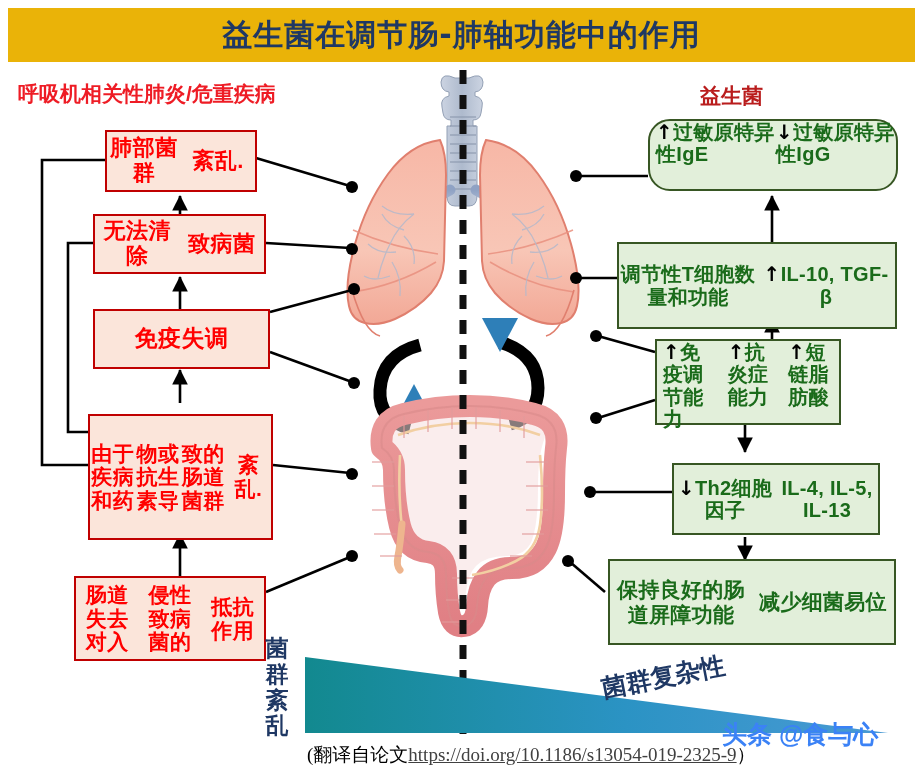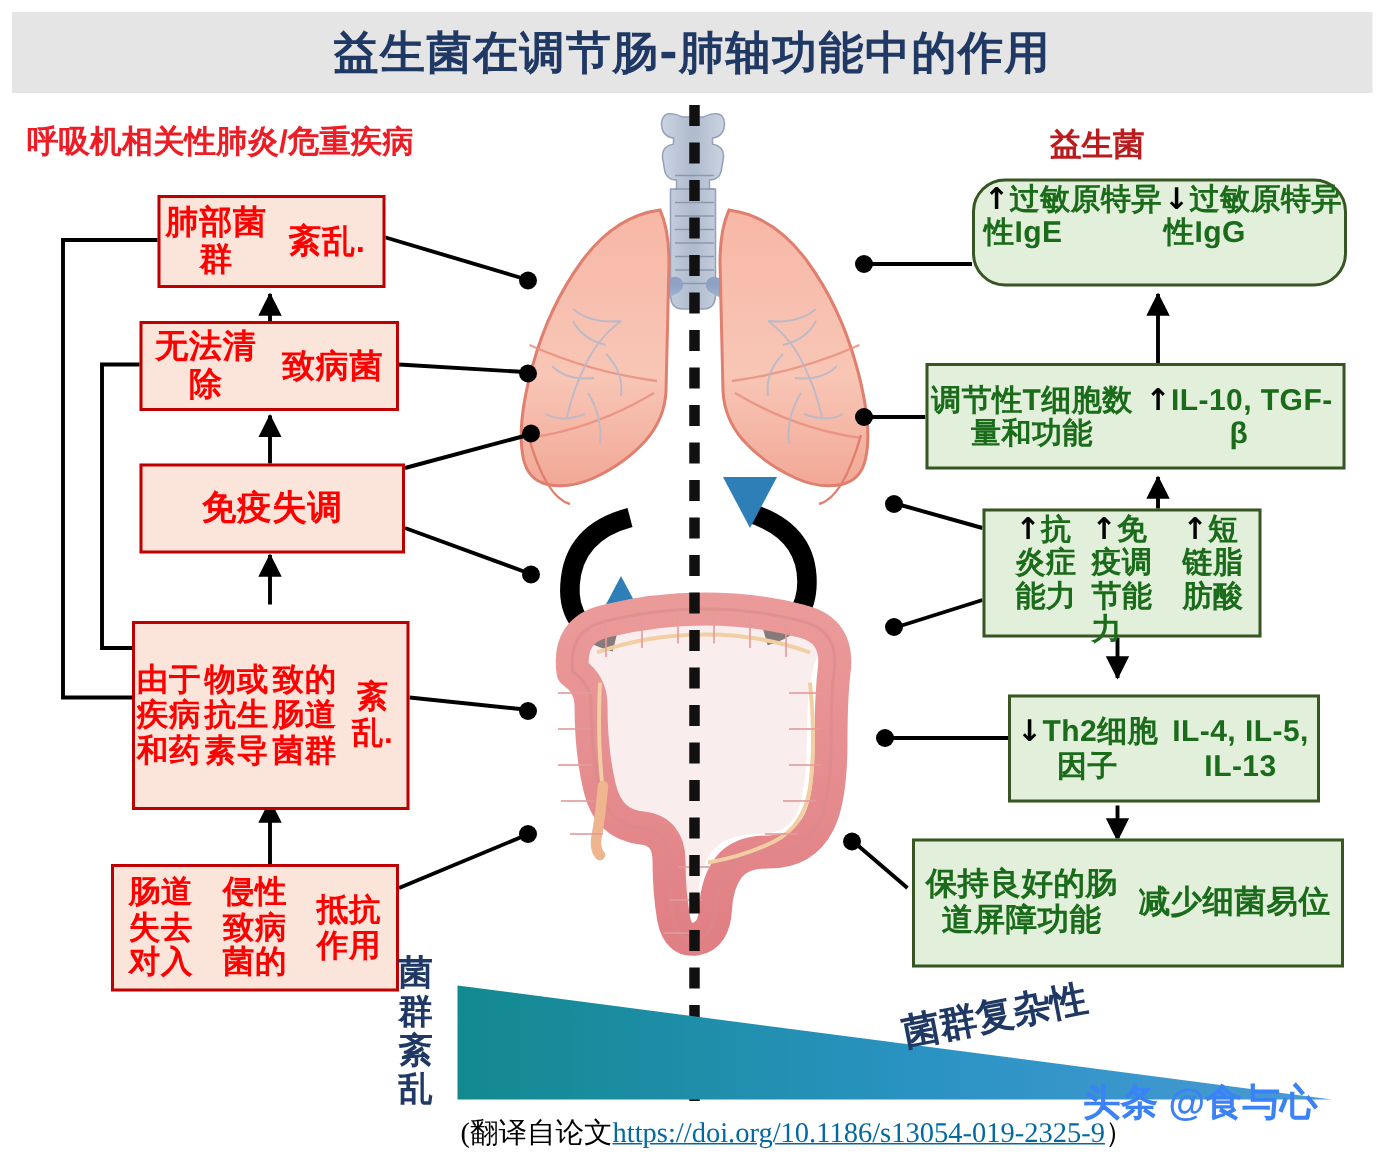--- a/index.html
+++ b/index.html
@@ -5,21 +5,21 @@
   html,body{margin:0;padding:0;background:#ffffff;}
   body{
     width:923px;height:771px;position:relative;overflow:hidden;
     font-family:"Liberation Sans","DejaVu Sans",sans-serif;
   }
   #canvas{position:absolute;left:0;top:0;width:923px;height:771px;}
 
   
   .titlebar{
     position:absolute;left:8px;top:8px;width:907px;height:54px;
-    background:#e5e5e5;
+    background:#eab308;
   }
   .titlebar .t{
     position:absolute;left:0;top:0;width:100%;height:54px;
     display:flex;align-items:center;justify-content:center;
     color:#1f3864;font-size:30px;font-weight:bold;letter-spacing:1px;
     font-family:"DejaVu Sans","Liberation Sans",sans-serif;
   }
 
   
   .hdr{position:absolute;font-size:21px;font-weight:bold;white-space:nowrap;}
@@ -57,21 +57,21 @@
     color:#1f3864;font-size:25px;font-weight:bold;white-space:nowrap;
     transform:rotate(-11deg);transform-origin:left bottom;
   }
 
   
   .cite{
     position:absolute;left:307px;top:742px;
     font-size:19px;color:#000;white-space:nowrap;
     font-family:"Liberation Serif","DejaVu Serif",serif;
   }
-  .cite a{color:#0369a1;text-decoration:underline;}
+  .cite a{color:#404040;text-decoration:underline;}
 
   
   .watermark{
     position:absolute;left:722px;top:718px;
     font-size:25px;color:#3b82f6;font-weight:bold;white-space:nowrap;
   }
 </style>
 </head>
 <body>
 
@@ -289,28 +289,28 @@
     <span class="ln">肠道失去对入</span>
     <span class="ln">侵性致病菌的</span>
     <span class="ln">抵抗作用</span>
   </div>
 
   <div class="node green" style="left:648px;top:119px;width:250px;height:72px;font-size:20px;align-items:flex-start;padding-left:6px;border-radius:22px;">
     <span class="ln" style="text-align:left;"><span class="arr">↑</span><span>过敏原特异性IgE</span></span>
     <span class="ln" style="text-align:left;"><span class="arr">↓</span><span>过敏原特异性IgG</span></span>
   </div>
 
-  <div class="node green" style="left:617px;top:242px;width:280px;height:71px;font-size:20px;">
+  <div class="node green" style="left:617px;top:242px;width:280px;height:87px;font-size:20px;">
     <span class="ln"><span class="arr"></span><span>调节性T细胞数量和功能</span></span>
     <span class="ln"><span class="arr">↑</span><span>IL-10, TGF- β</span></span>
   </div>
 
   <div class="node green" style="left:655px;top:339px;width:186px;height:86px;font-size:20px;align-items:flex-start;padding-left:6px;">
+    <span class="ln" style="text-align:left;"><span class="arr">↑</span><span>免疫调节能力</span></span>
     <span class="ln" style="text-align:left;padding-left:14px;"><span class="arr">↑</span><span>抗炎症能力</span></span>
-    <span class="ln" style="text-align:left;"><span class="arr">↑</span><span>免疫调节能力</span></span>
     <span class="ln" style="text-align:left;padding-left:10px;"><span class="arr">↑</span><span>短链脂肪酸</span></span>
   </div>
 
   <div class="node green" style="left:672px;top:463px;width:208px;height:72px;font-size:20px;">
     <span class="ln"><span class="arr">↓</span><span>Th2细胞因子</span></span>
     <span class="ln"><span class="arr"></span><span>IL-4, IL-5, IL-13</span></span>
   </div>
 
   <div class="node green" style="left:608px;top:559px;width:288px;height:86px;font-size:21px;">
     <span class="ln"><span class="arr"></span><span>保持良好的肠道屏障功能</span></span>

